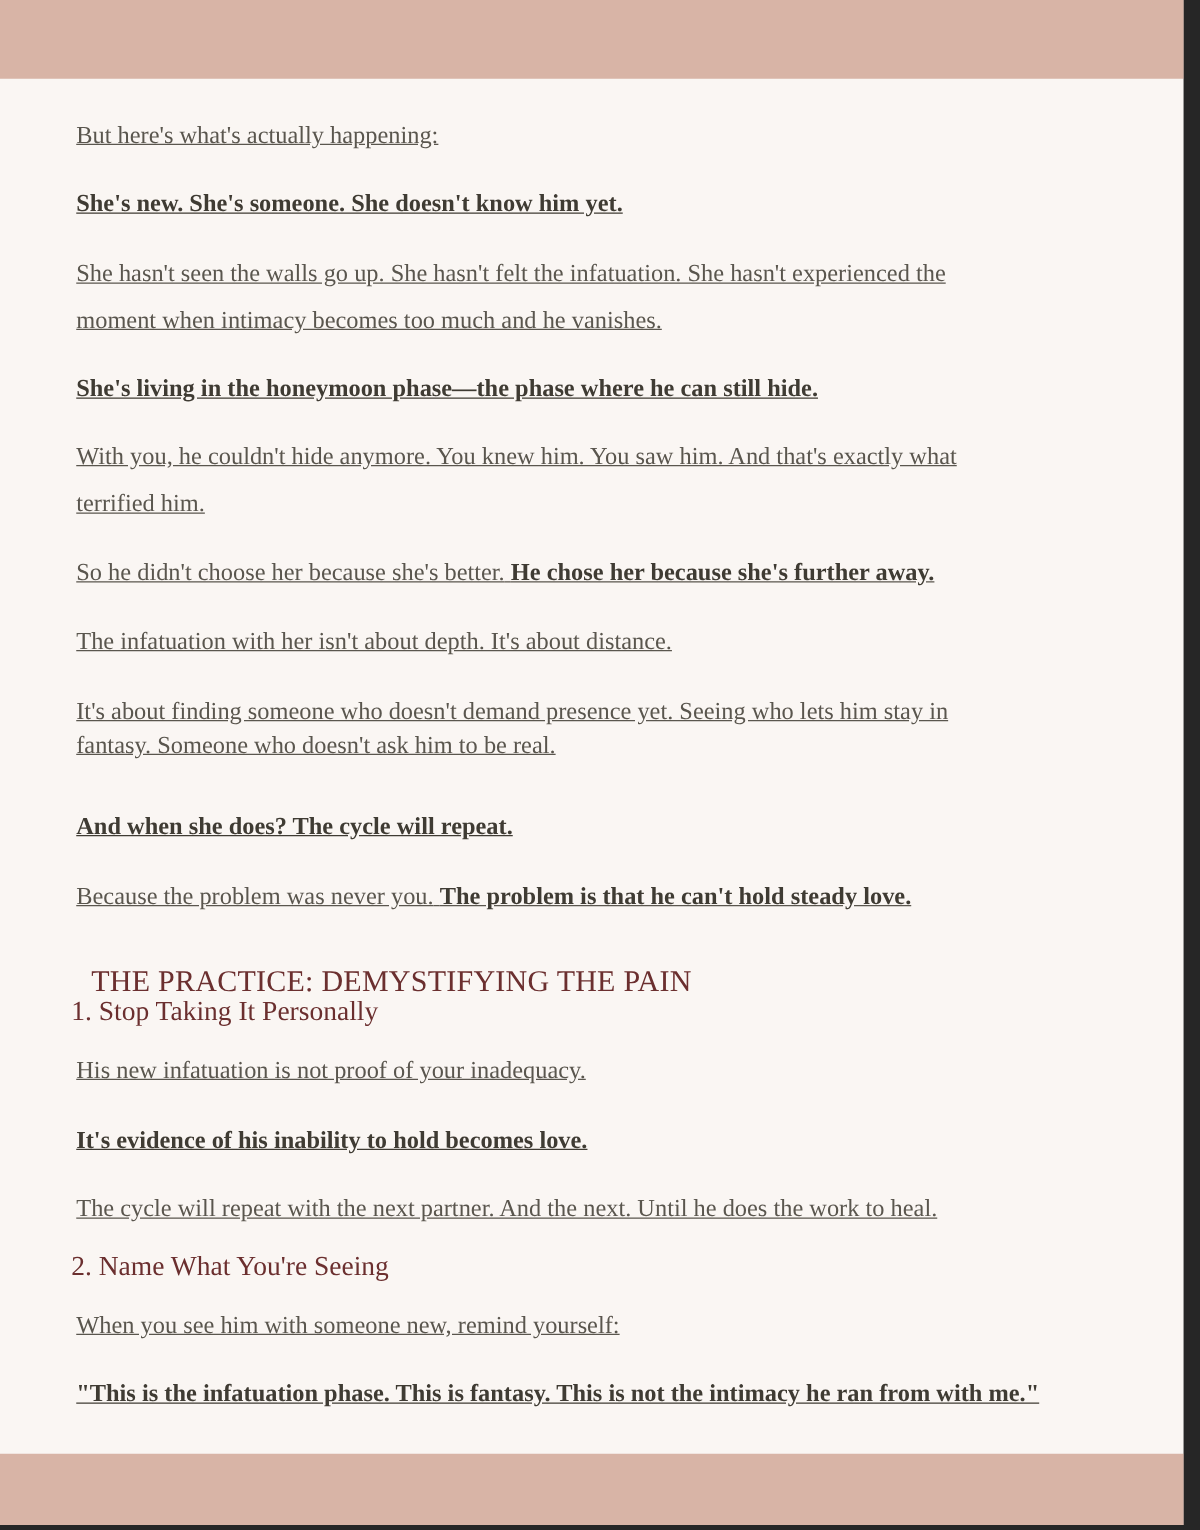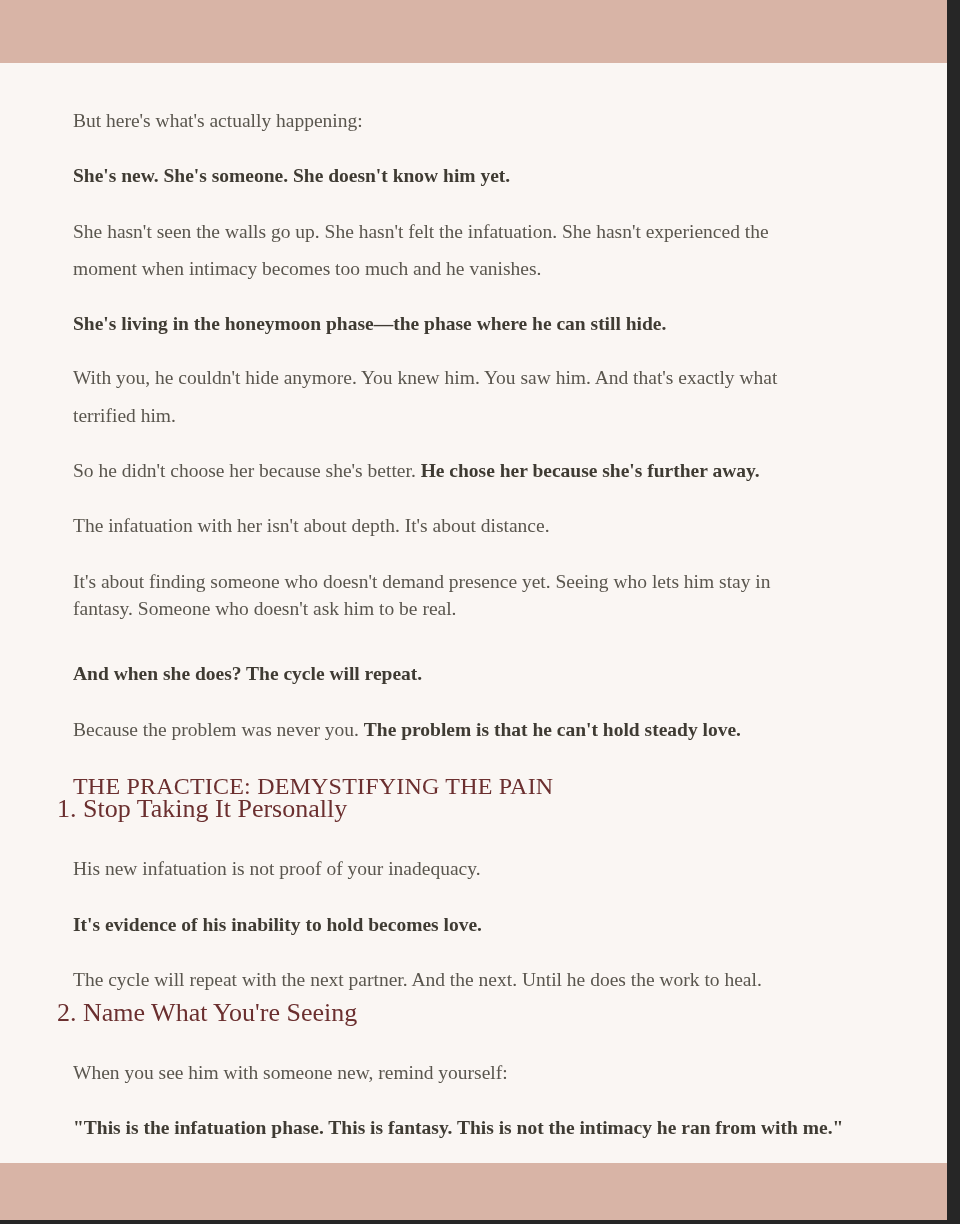--- a/index.html
+++ b/index.html
@@ -26,28 +26,28 @@
     position: absolute; left: 947px; top: 0; width: 13px; height: 1224px;
     background: #262626;
   }
   .content {
     position: absolute; left: 57px; top: 63px; width: 800px;
     color: #5a564e;
     font-family: "Liberation Serif", "DejaVu Serif", serif;
     font-size: 19.5px;
     line-height: 37px;
   }
-  .content p { margin: 16px; }
+  .content p { margin: 4px; text-decoration: underline; }
   .b { font-weight: bold; color: #3f3b33; }
   .h2 {
     color: #6b2f2f; font-size: 24px; line-height: 30px; margin: 16px;
     font-weight: normal; letter-spacing: 0.2px;
   }
   .h3 {
-    color: #6b2f2f; font-size: 26px; line-height: 30px; margin: 0;
+    color: #6b2f2f; font-size: 22px; line-height: 30px; margin: 0;
     font-weight: normal;
   }
   .abs { position: absolute; left: 0; white-space: nowrap; }
 </style>
 </head>
 <body>
 
 <div class="page">
   <div class="top-band"></div>
 

